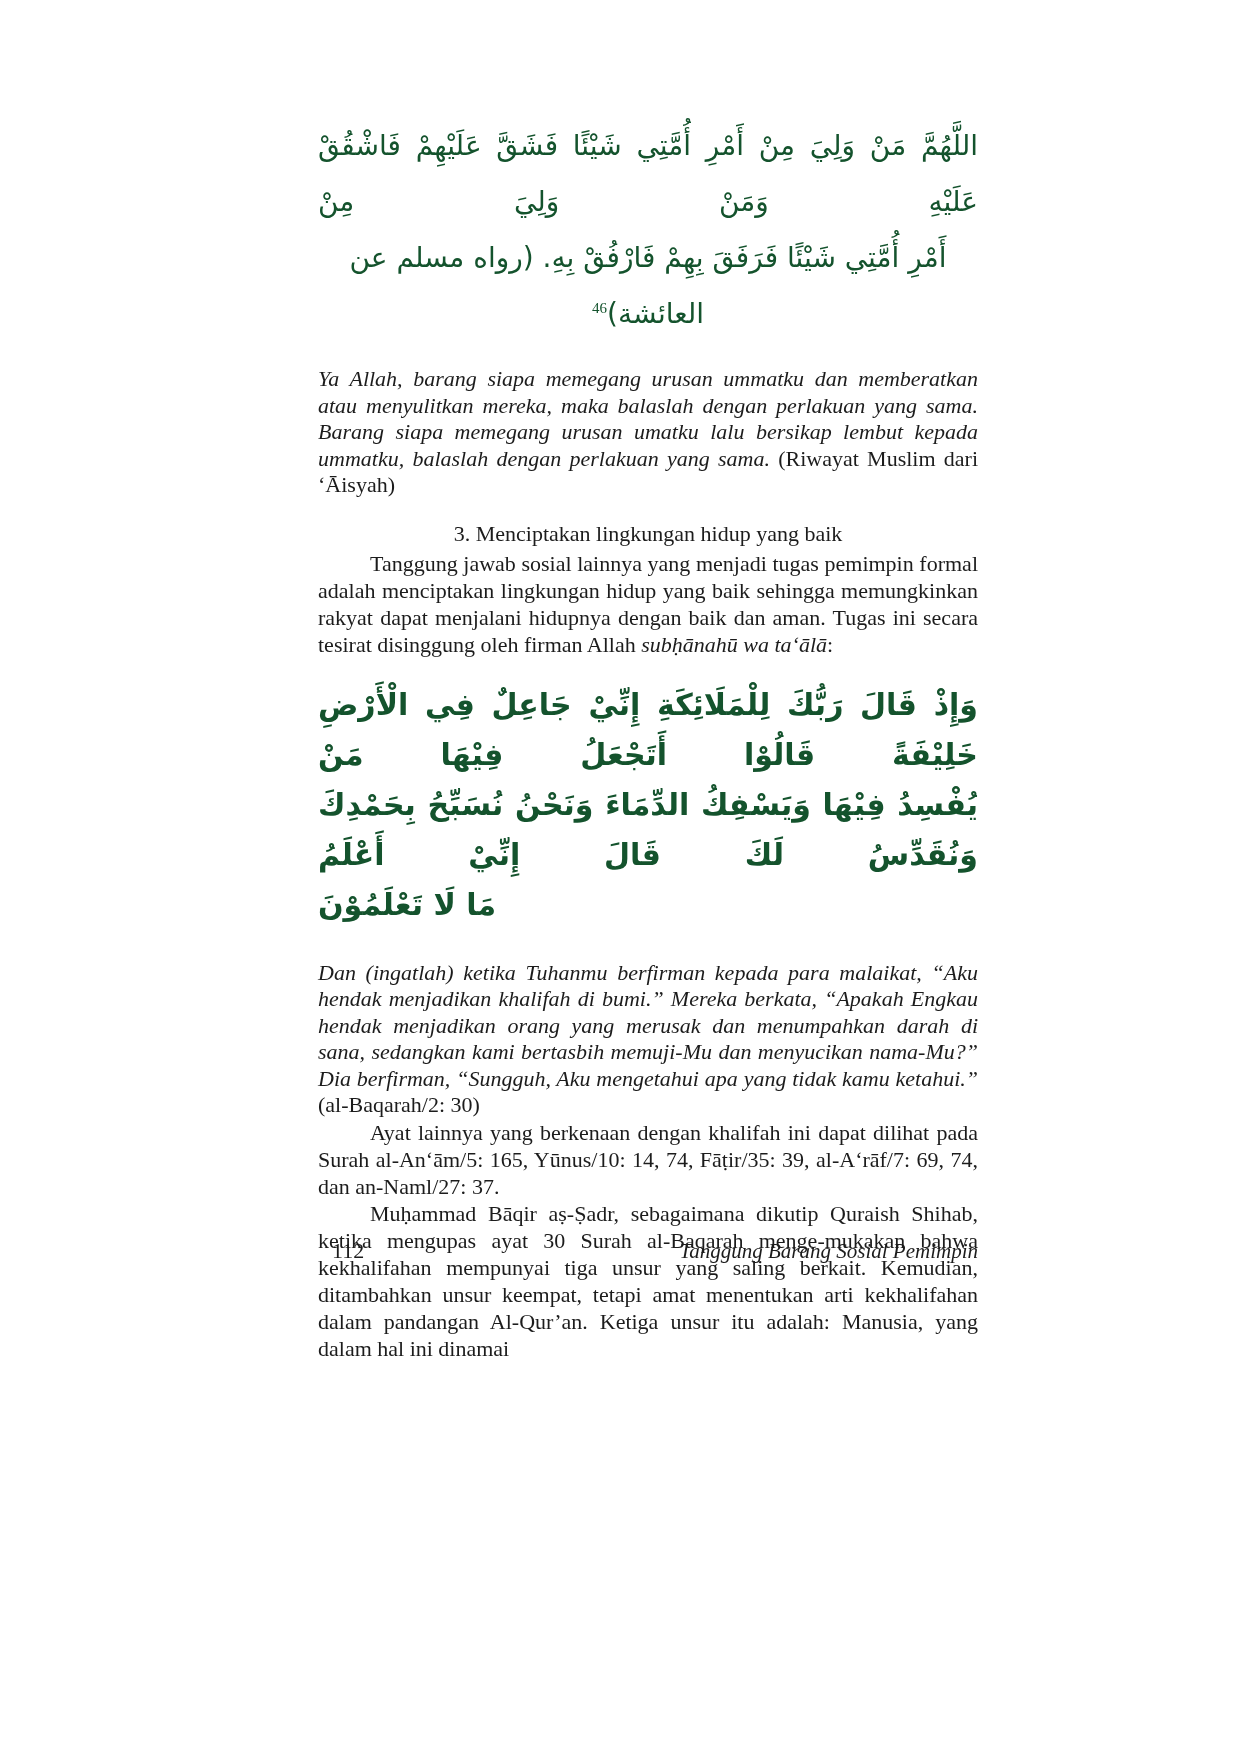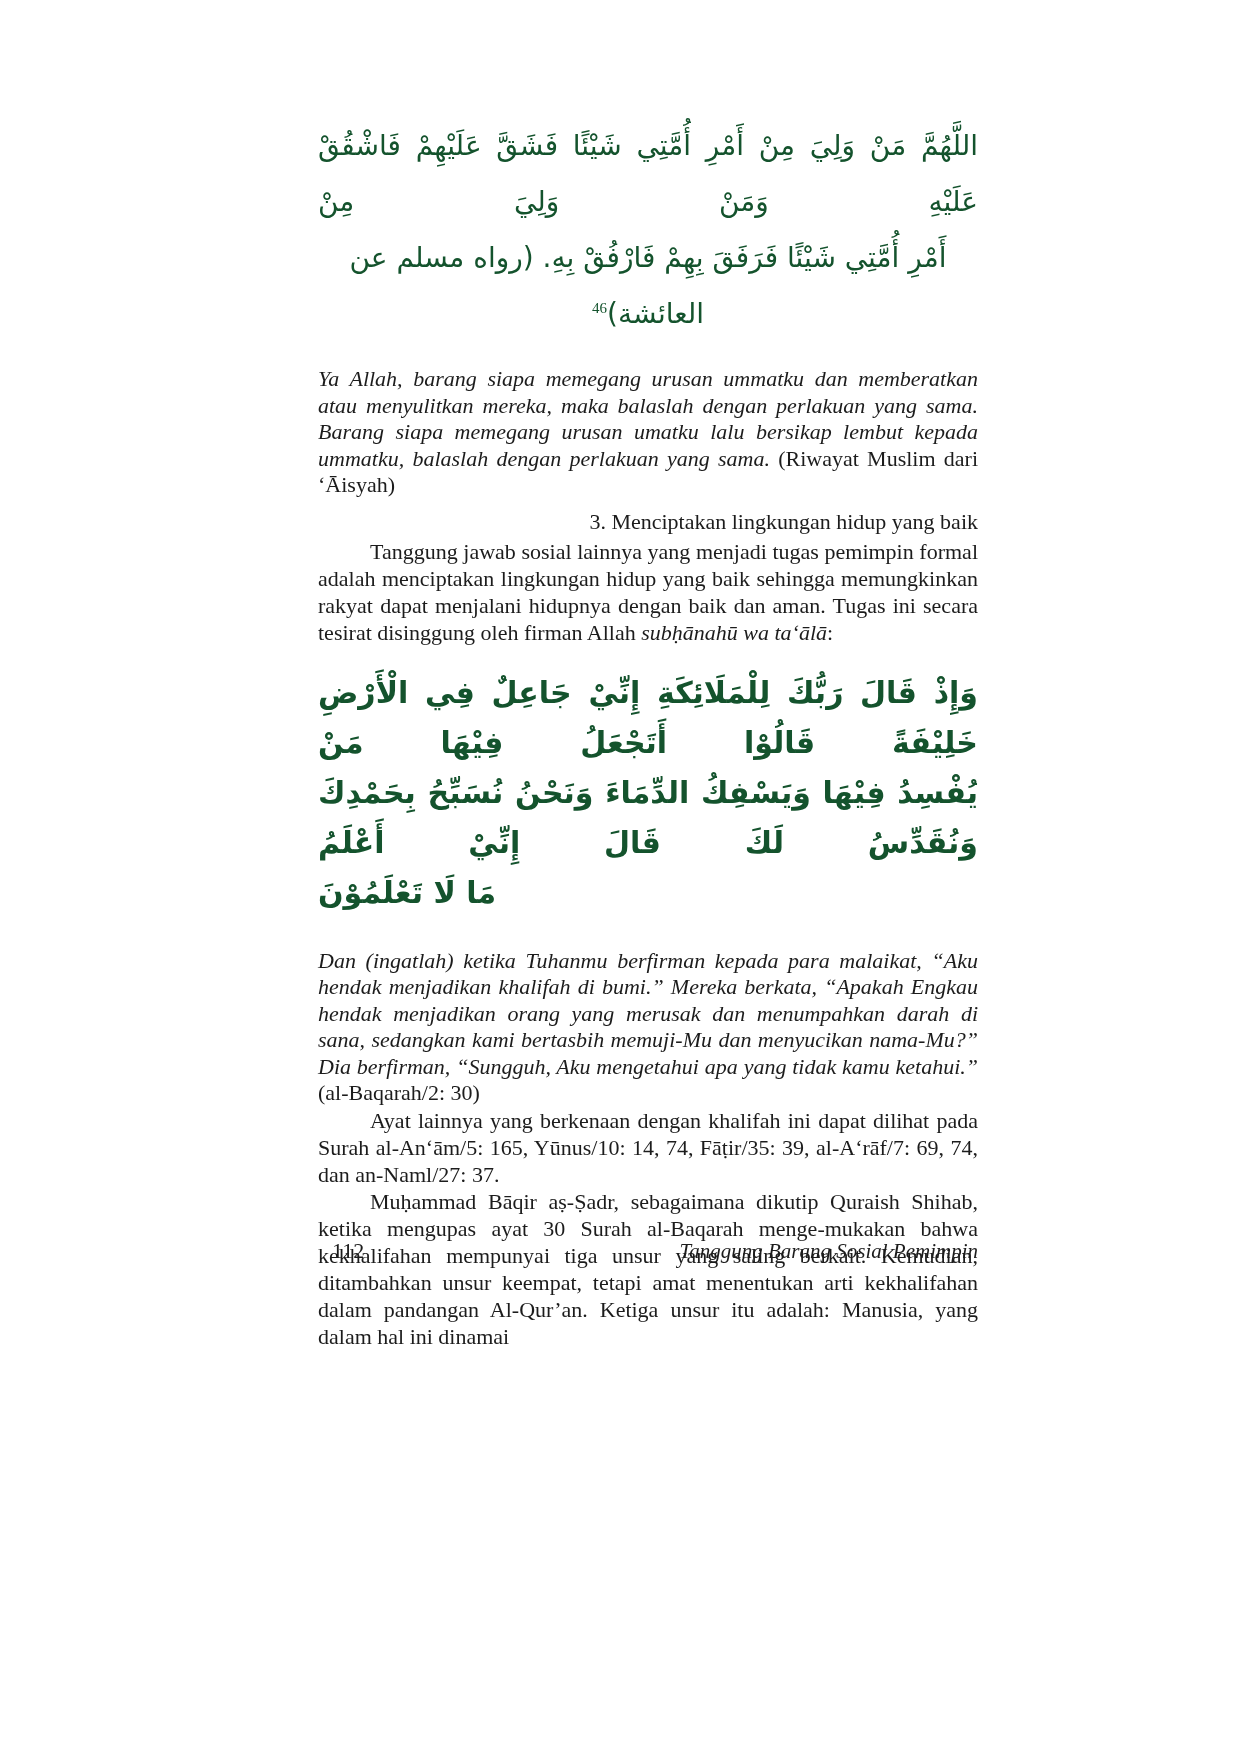--- a/index.html
+++ b/index.html
@@ -67,23 +67,23 @@
   }
   .transl {
     font-style: italic;
     line-height: 26.5px;
     margin: 0 0 0 0;
   }
   .transl .roman {
     font-style: normal;
   }
   .heading {
-    margin-top: 9px;
+    margin-top: 21px;
     margin-bottom: 3px;
-    text-align: right;
+    text-align: center;
   }
   p.body-para {
     margin: 0;
     text-indent: 52px;
   }
   .transl-2 {
     margin-top: 0;
     margin-bottom: 0;
   }
   

